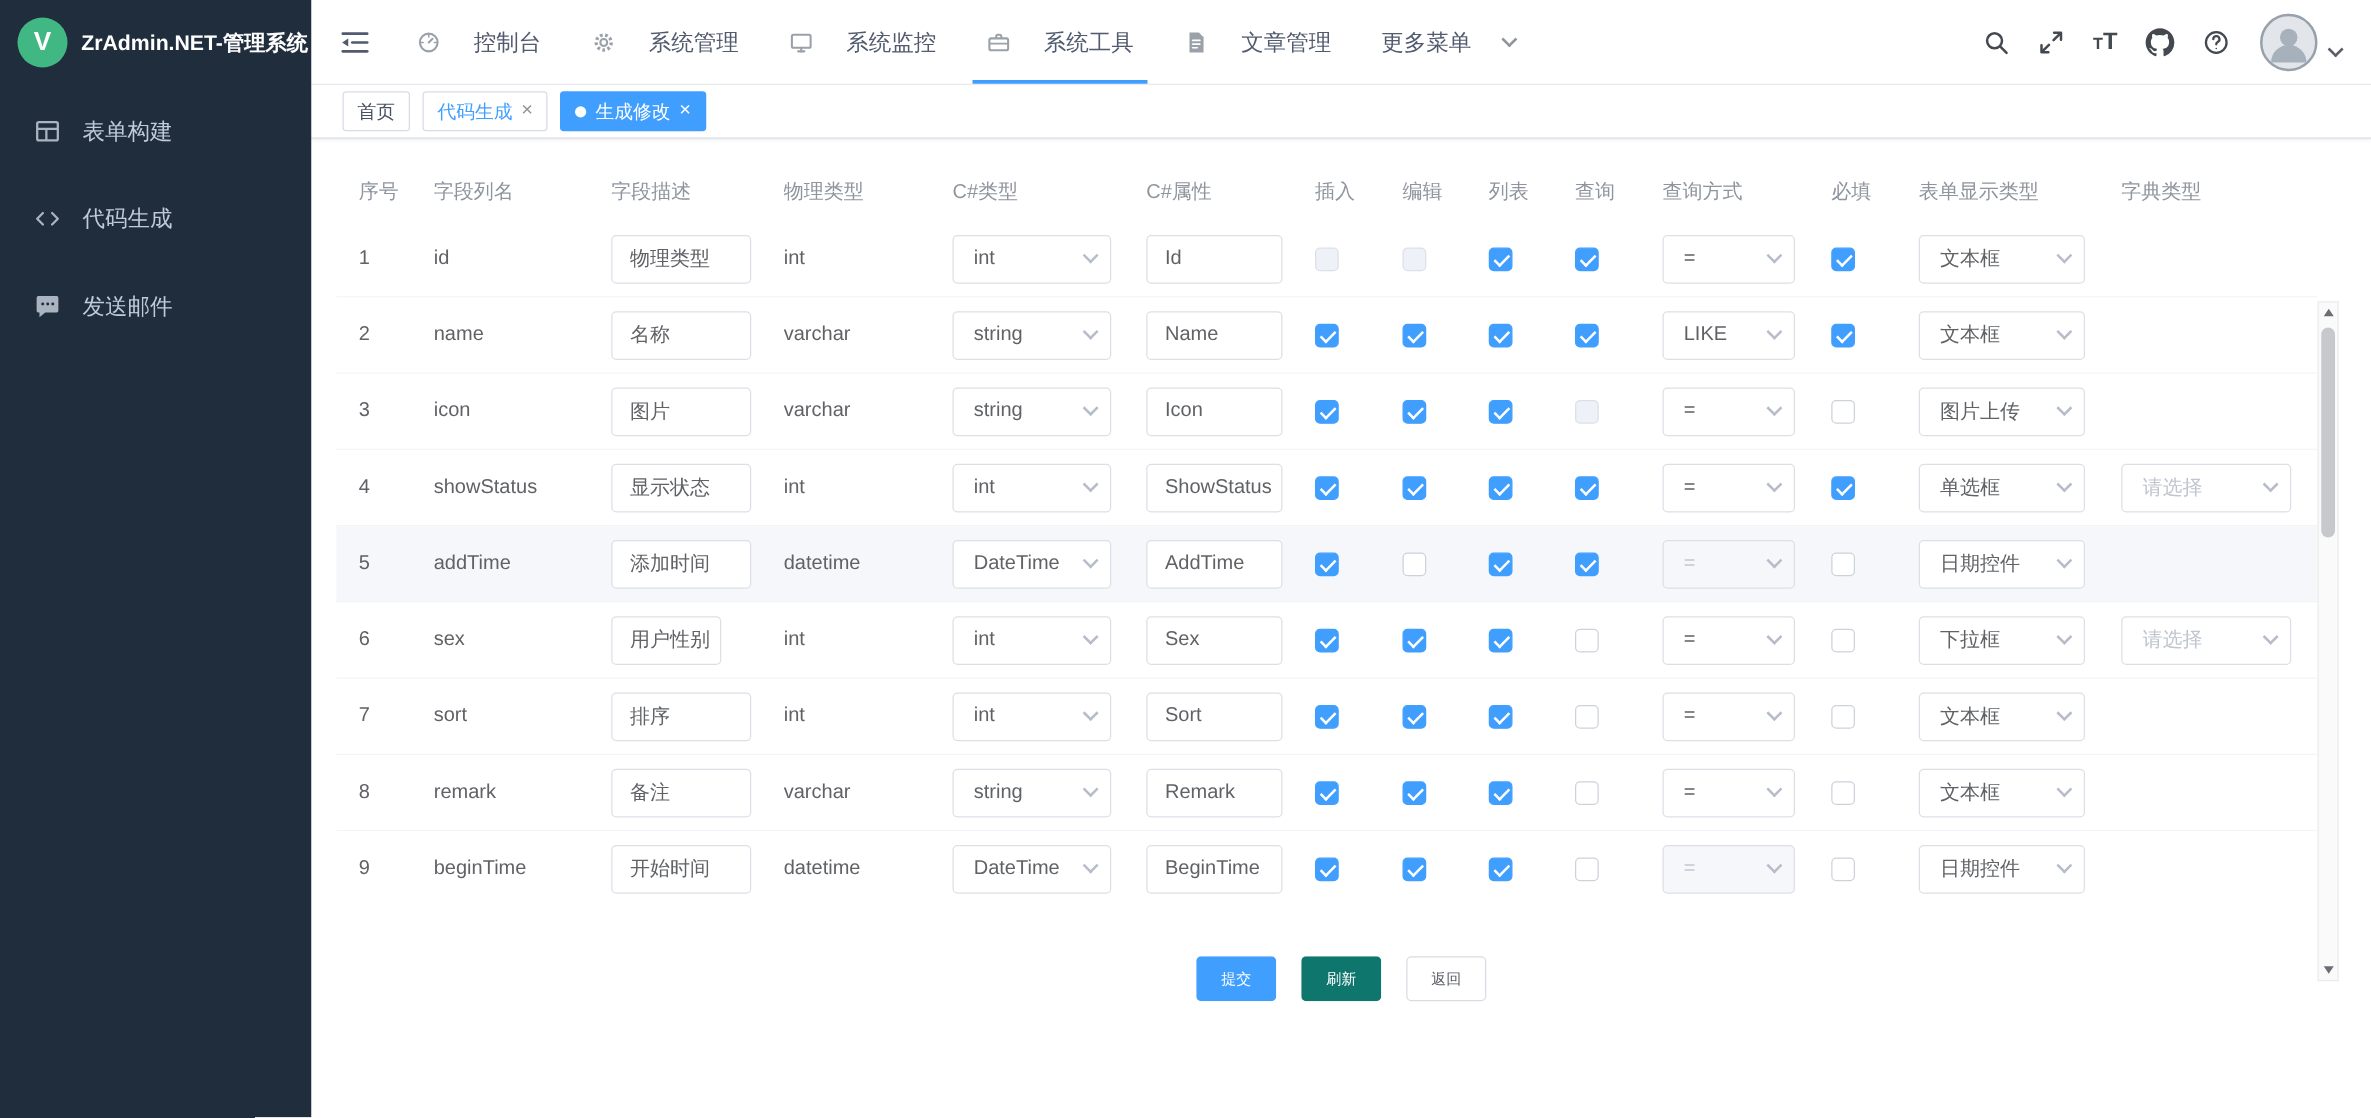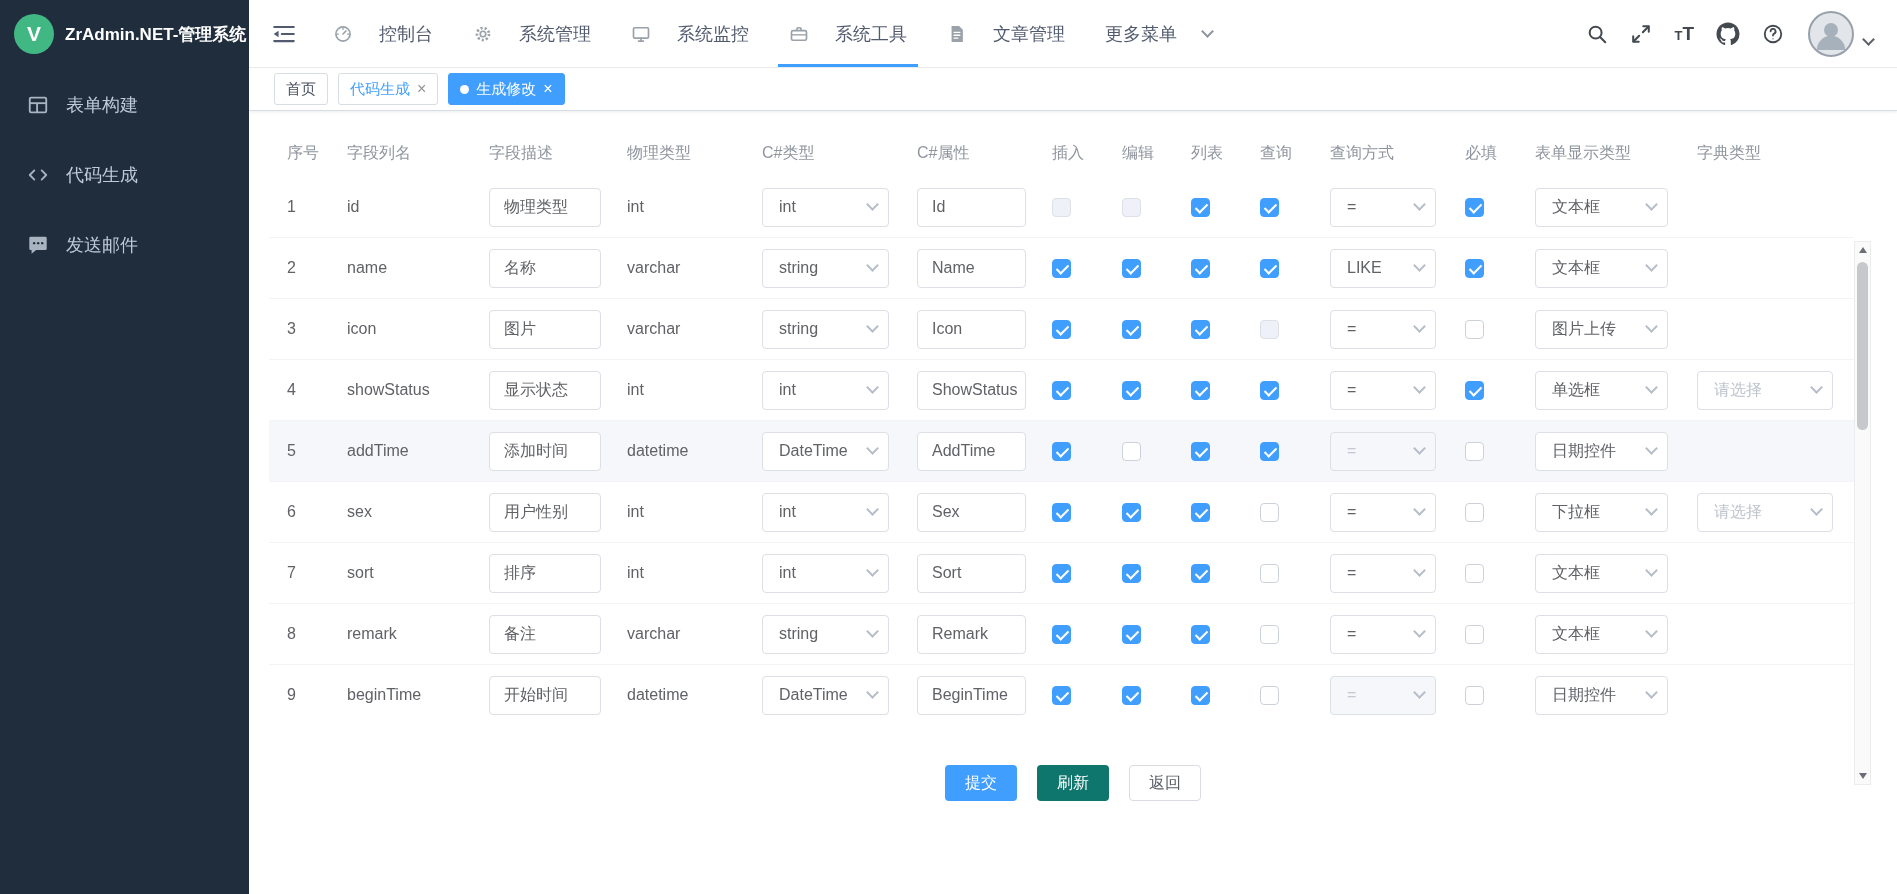--- a/index.html
+++ b/index.html
@@ -79,21 +79,21 @@
   .scrollbar{position:absolute;left:1605px;top:130px;width:17px;height:544px;background:#fafafa;border:1px solid #ececec}
   .sb-btn{position:absolute;left:0;right:0;height:16px;display:flex;align-items:center;justify-content:center;cursor:pointer}
   .sb-btn.up{top:0}
   .sb-btn.down{bottom:0}
   .tri-up{width:0;height:0;border-left:4.5px solid transparent;border-right:4.5px solid transparent;border-bottom:6px solid #6b6f75}
   .tri-down{width:0;height:0;border-left:4.5px solid transparent;border-right:4.5px solid transparent;border-top:6px solid #6b6f75}
   .sb-thumb{position:absolute;left:2px;right:2px;top:20px;height:168px;background:#c6c8cb;border-radius:6px;cursor:grab}
 
   
   .footer{display:flex;justify-content:center;gap:20px;margin-top:44px}
-  .btn{height:36px;padding:0 19px;border-radius:4px;font-size:16px;border:1px solid transparent;cursor:pointer;font-family:inherit;line-height:1}
+  .btn{height:36px;padding:0 19px;border-radius:4px;font-size:12px;border:1px solid transparent;cursor:pointer;font-family:inherit;line-height:1}
   .btn-primary{background:#409eff;color:#fff}
   .btn-success{background:#0f766e;color:#fff}
   .btn-plain{background:#fff;color:#5a5e66;border-color:#d9dce3}
 </style>
 </head>
 <body>
 
 <div class="app">
 
   <aside class="sidebar">
@@ -503,21 +503,21 @@
                 <span class="sel-text">日期控件</span>
                 <span class="sel-caret"></span>
               </div>
             </div>
             <div class="td"></div>
           </div>
           <div class="trow">
             <div class="td">6</div>
             <div class="td">sex</div>
             <div class="td">
-              <div class="inp" style="width: 112px;">用户性别</div>
+              <div class="inp" style="width: 88px;">用户性别</div>
             </div>
             <div class="td">int</div>
             <div class="td">
               <div class="sel" style="width: 127px;">
                 <span class="sel-text">int</span>
                 <span class="sel-caret"></span>
               </div>
             </div>
             <div class="td">
               <div class="inp" style="width: 109px;">Sex</div>

